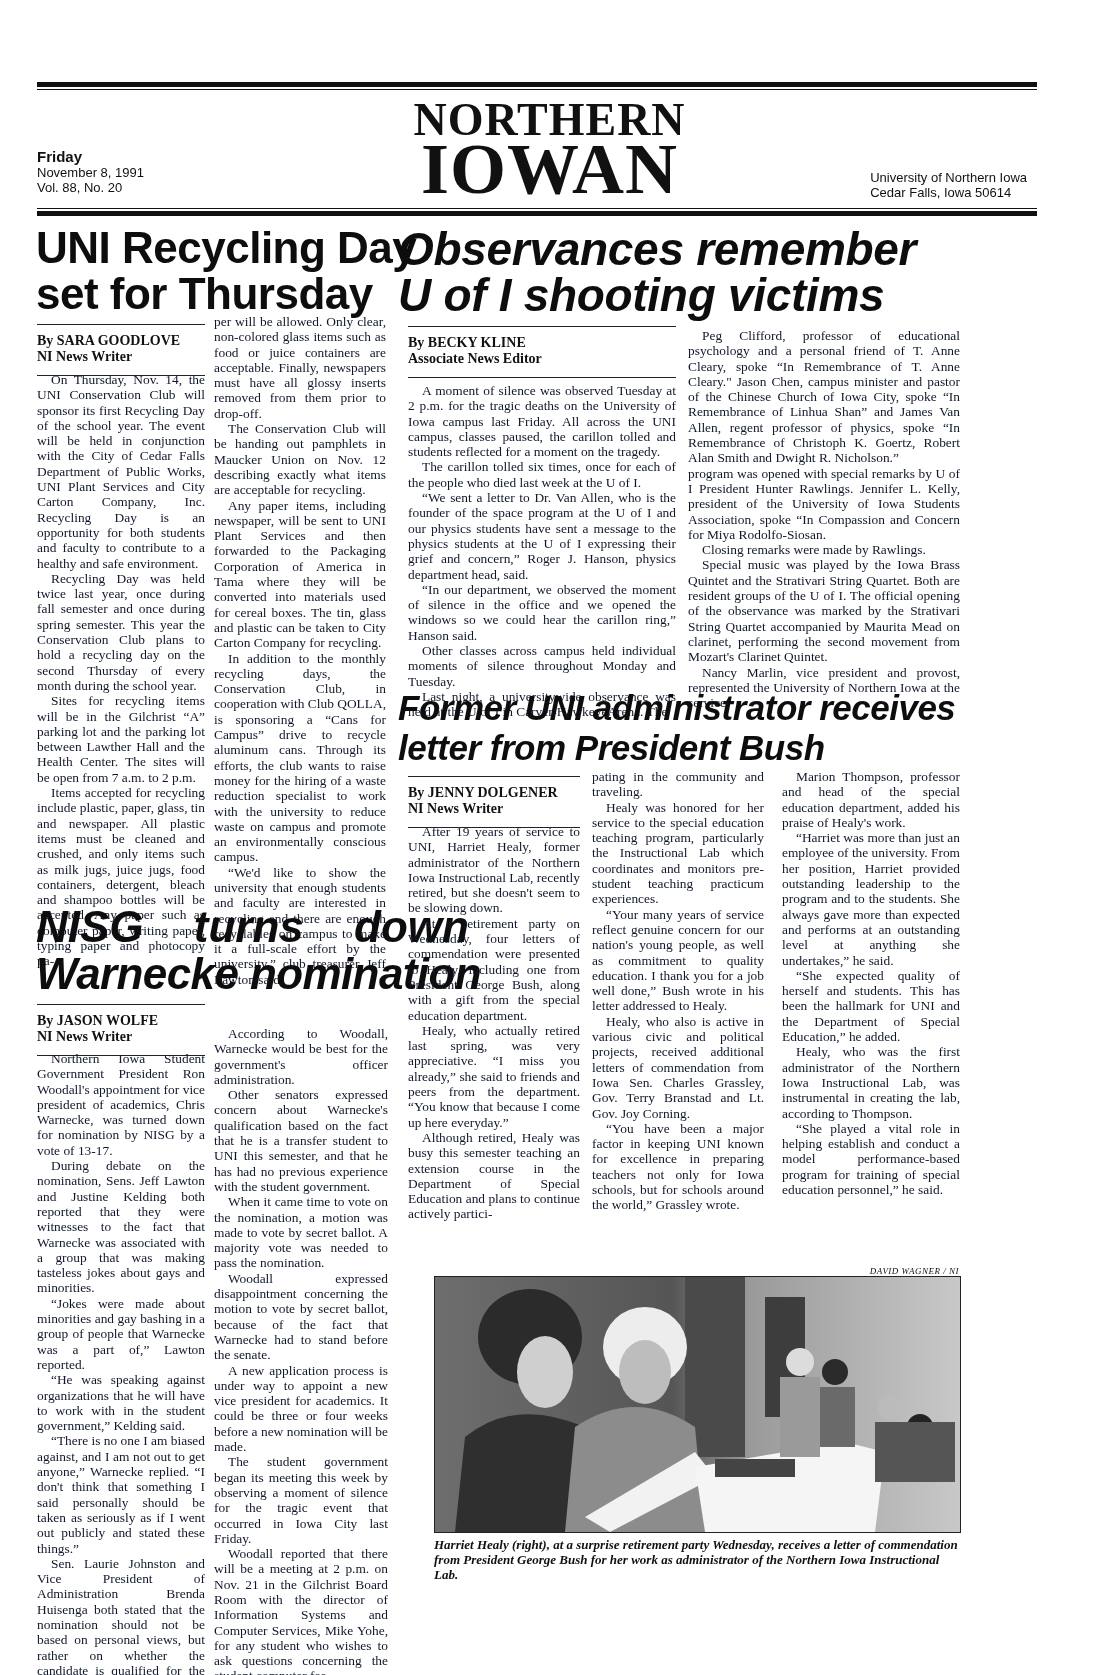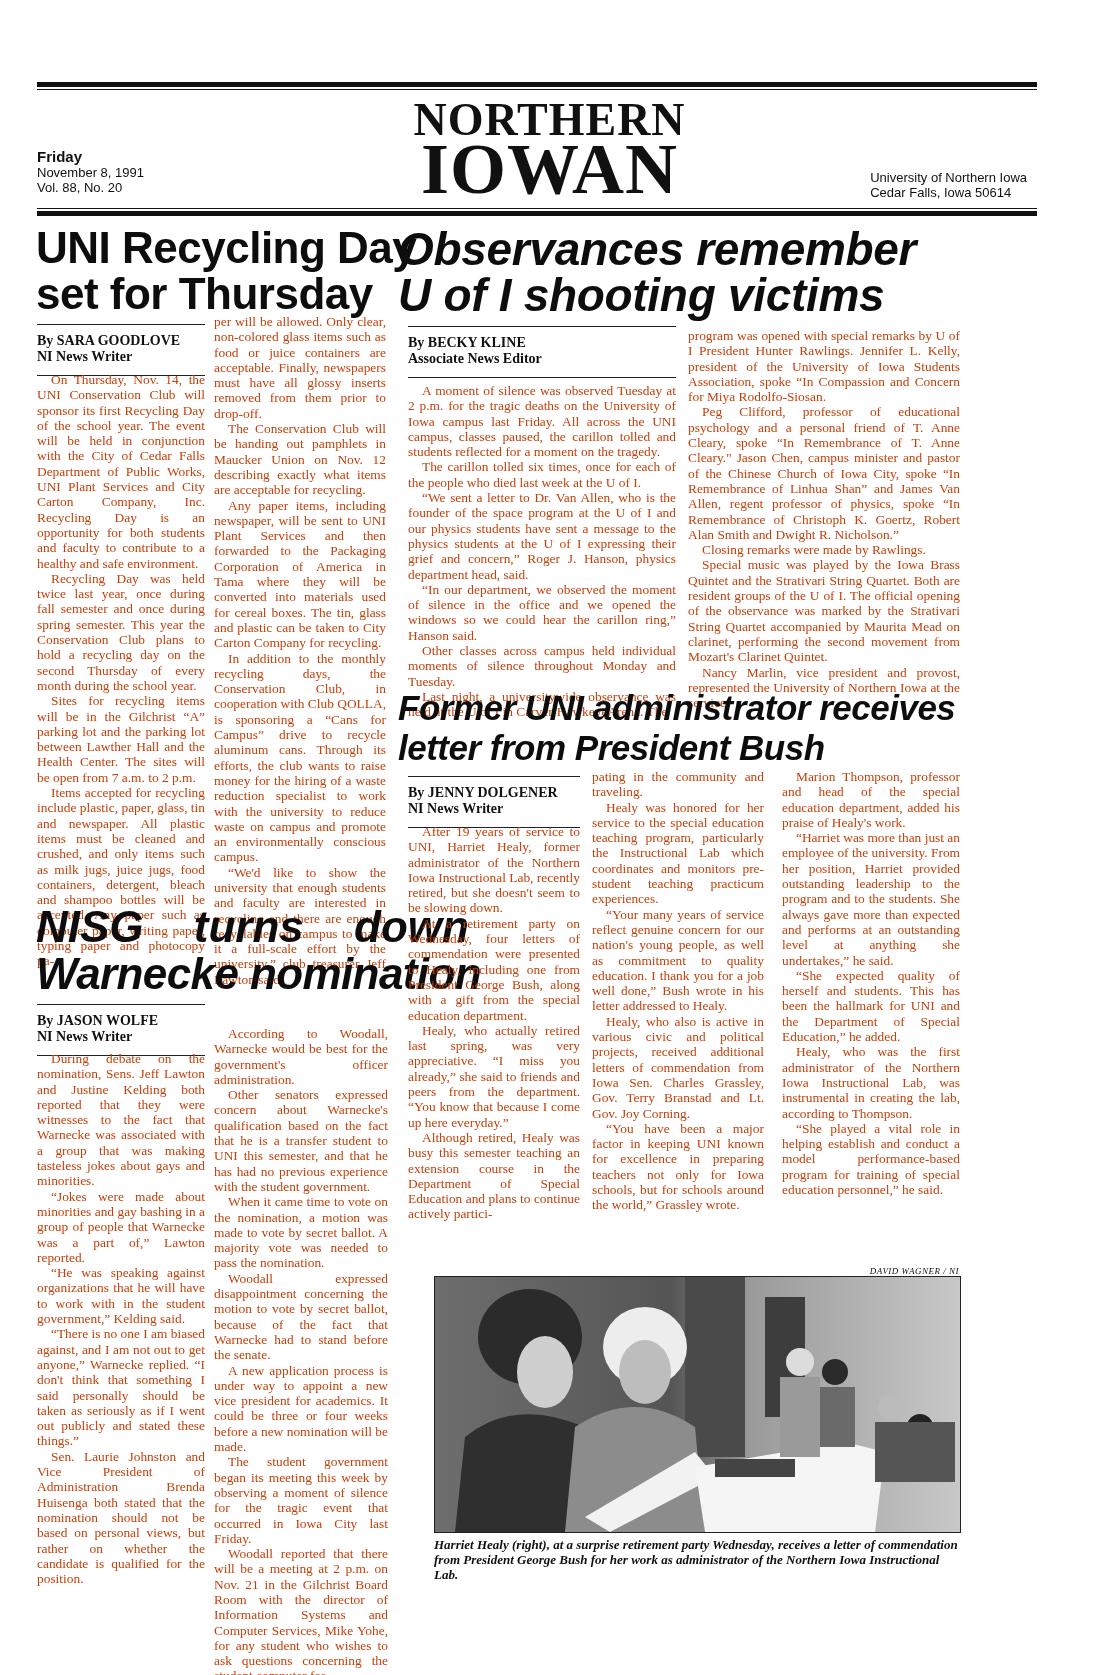--- a/index.html
+++ b/index.html
@@ -4,21 +4,21 @@
 <style>
   html,body{margin:0;padding:0;background:#fff;}
   body{width:1099px;height:1675px;position:relative;overflow:hidden;color:#111;font-family:"Liberation Serif",serif;}
   .abs{position:absolute;}
   .rule-thick{position:absolute;background:#111;}
   .sans{font-family:"Liberation Sans",sans-serif;}
   .masthead-title{position:absolute;left:0;width:1099px;text-align:center;font-family:"Liberation Serif",serif;font-weight:bold;color:#111;}
   .hed{position:absolute;font-family:"Liberation Sans",sans-serif;font-weight:bold;color:#0d0d0d;white-space:nowrap;line-height:1;}
   .ital{font-style:italic;}
   .byline{position:absolute;font-family:"Liberation Serif",serif;font-weight:bold;font-size:14px;line-height:16px;border-top:1px solid #222;border-bottom:1px solid #222;padding:8px 0 10px 0;}
-  .col{position:absolute;font-family:"Liberation Serif",serif;font-size:13.4px;line-height:15.3px;text-align:justify;color:#c2410c;}
+  .col{position:absolute;font-family:"Liberation Serif",serif;font-size:13.4px;line-height:15.3px;text-align:justify;color:#0f172a;}
   .col p{margin:0;text-indent:14px;}
   .caption{position:absolute;font-family:"Liberation Serif",serif;font-style:italic;font-weight:bold;font-size:13px;line-height:15px;}
   .credit{position:absolute;font-family:"Liberation Serif",serif;font-style:italic;font-size:10px;letter-spacing:0.5px;}
   .photo{position:absolute;overflow:hidden;background:#8a8a8a;border:1px solid #222;}
 </style>
 </head>
 <body>
 
 <div class="rule-thick" style="left:37px;top:82px;width:1000px;height:5px;"></div>
 <div class="rule-thick" style="left:37px;top:89px;width:1000px;height:1px;"></div>
@@ -70,37 +70,38 @@
 </div>
 <div class="col" style="left:408px;top:383px;width:268px;">
   <p>A moment of silence was observed Tuesday at 2 p.m. for the tragic deaths on the University of Iowa campus last Friday. All across the UNI campus, classes paused, the carillon tolled and students reflected for a moment on the tragedy.</p>
   <p>The carillon tolled six times, once for each of the people who died last week at the U of I.</p>
   <p>“We sent a letter to Dr. Van Allen, who is the founder of the space program at the U of I and our physics students have sent a message to the physics students at the U of I expressing their grief and concern,” Roger J. Hanson, physics department head, said.</p>
   <p>“In our department, we observed the moment of silence in the office and we opened the windows so we could hear the carillon ring,” Hanson said.</p>
   <p>Other classes across campus held individual moments of silence throughout Monday and Tuesday.</p>
   <p>Last night, a universitywide observance was held at the U of I in Carver-HawkeyeArena. The</p>
 </div>
 <div class="col" style="left:688px;top:328px;width:272px;">
+  <p>Peg Clifford, professor of educational psychology and a personal friend of T. Anne Cleary, spoke “In Remembrance of T. Anne Cleary." Jason Chen, campus minister and pastor of the Chinese Church of Iowa City, spoke “In Remembrance of Linhua Shan” and James Van Allen, regent professor of physics, spoke “In Remembrance of Christoph K. Goertz, Robert Alan Smith and Dwight R. Nicholson.”</p>
   <p style="text-indent:0;">program was opened with special remarks by U of I President Hunter Rawlings. Jennifer L. Kelly, president of the University of Iowa Students Association, spoke “In Compassion and Concern for Miya Rodolfo-Siosan.</p>
-  <p>Peg Clifford, professor of educational psychology and a personal friend of T. Anne Cleary, spoke “In Remembrance of T. Anne Cleary." Jason Chen, campus minister and pastor of the Chinese Church of Iowa City, spoke “In Remembrance of Linhua Shan” and James Van Allen, regent professor of physics, spoke “In Remembrance of Christoph K. Goertz, Robert Alan Smith and Dwight R. Nicholson.”</p>
   <p>Closing remarks were made by Rawlings.</p>
   <p>Special music was played by the Iowa Brass Quintet and the Strativari String Quartet. Both are resident groups of the U of I. The official opening of the observance was marked by the Strativari String Quartet accompanied by Maurita Mead on clarinet, performing the second movement from Mozart's Clarinet Quintet.</p>
   <p>Nancy Marlin, vice president and provost, represented the University of Northern Iowa at the service.</p>
 </div>
 
 <div class="hed ital" style="left:36px;top:905px;width:355px;font-size:44px;display:flex;justify-content:space-between;">
   <span style="word-spacing:38px;">NISG turns down</span>
 </div>
 <div class="hed ital" style="left:36px;top:952px;font-size:44px;letter-spacing:-0.6px;">Warnecke nomination</div>
 
 <div class="byline" style="left:37px;top:1004px;width:168px;font-family:Liberation Serif, serif;">
   <div>By JASON WOLFE</div>
   <div>NI News Writer</div>
 </div>
 <div class="col" style="left:37px;top:1051px;width:168px;">
+  <p>Northern Iowa Student Government President Ron Woodall's appointment for vice president of academics, Chris Warnecke, was turned down for nomination by NISG by a vote of 13-17.</p>
   <p>During debate on the nomination, Sens. Jeff Lawton and Justine Kelding both reported that they were witnesses to the fact that Warnecke was associated with a group that was making tasteless jokes about gays and minorities.</p>
   <p>“Jokes were made about minorities and gay bashing in a group of people that Warnecke was a part of,” Lawton reported.</p>
   <p>“He was speaking against organizations that he will have to work with in the student government,” Kelding said.</p>
   <p>“There is no one I am biased against, and I am not out to get anyone,” Warnecke replied. “I don't think that something I said personally should be taken as seriously as if I went out publicly and stated these things.”</p>
   <p>Sen. Laurie Johnston and Vice President of Administration Brenda Huisenga both stated that the nomination should not be based on personal views, but rather on whether the candidate is qualified for the position.</p>
 </div>
 <div class="col" style="left:214px;top:1026px;width:174px;">
   <p>According to Woodall, Warnecke would be best for the government's officer administration.</p>
   <p>Other senators expressed concern about Warnecke's qualification based on the fact that he is a transfer student to UNI this semester, and that he has had no previous experience with the student government.</p>
   <p>When it came time to vote on the nomination, a motion was made to vote by secret ballot. A majority vote was needed to pass the nomination.</p>

